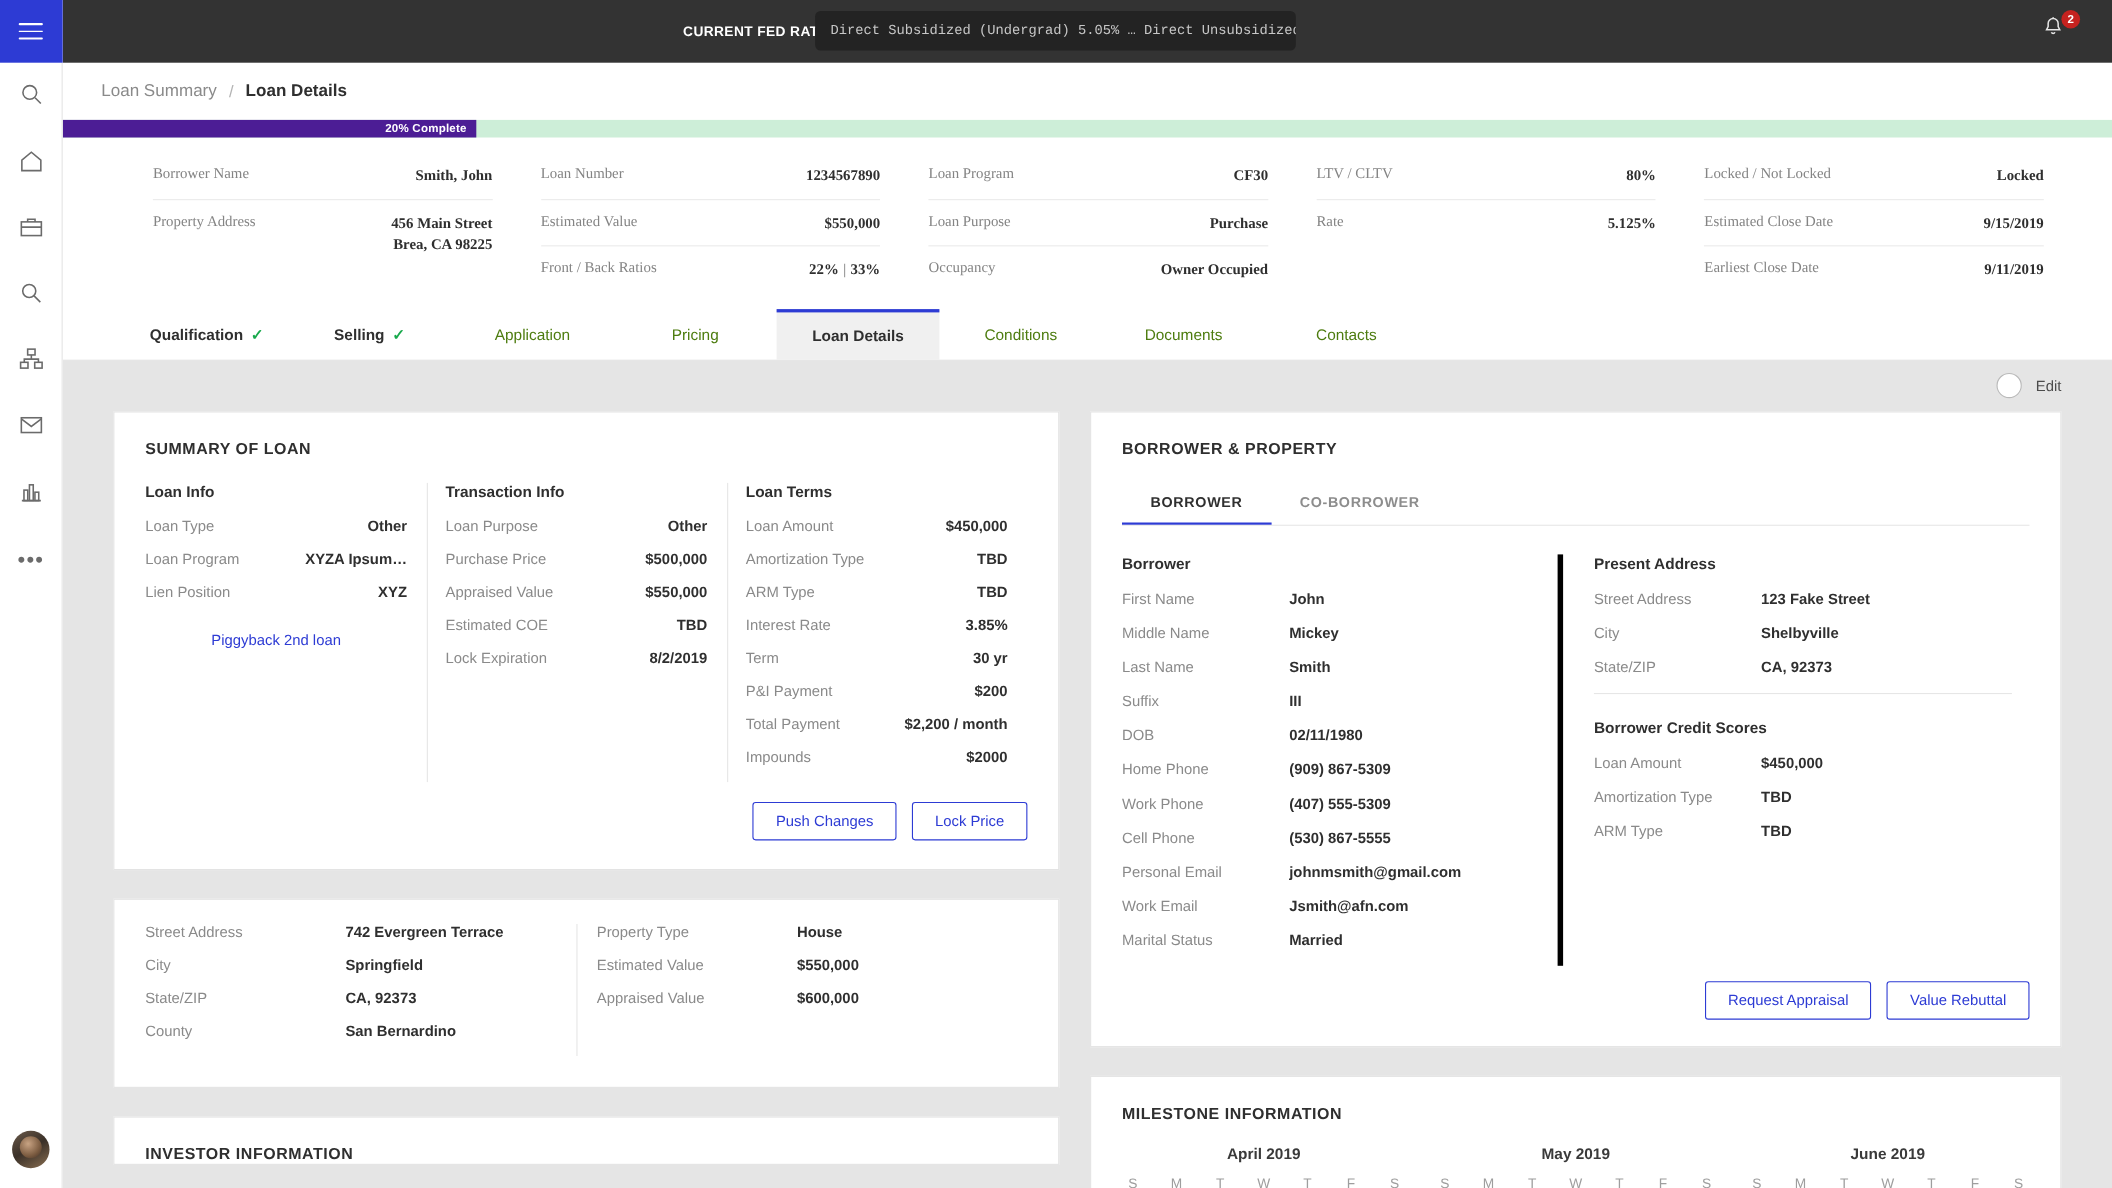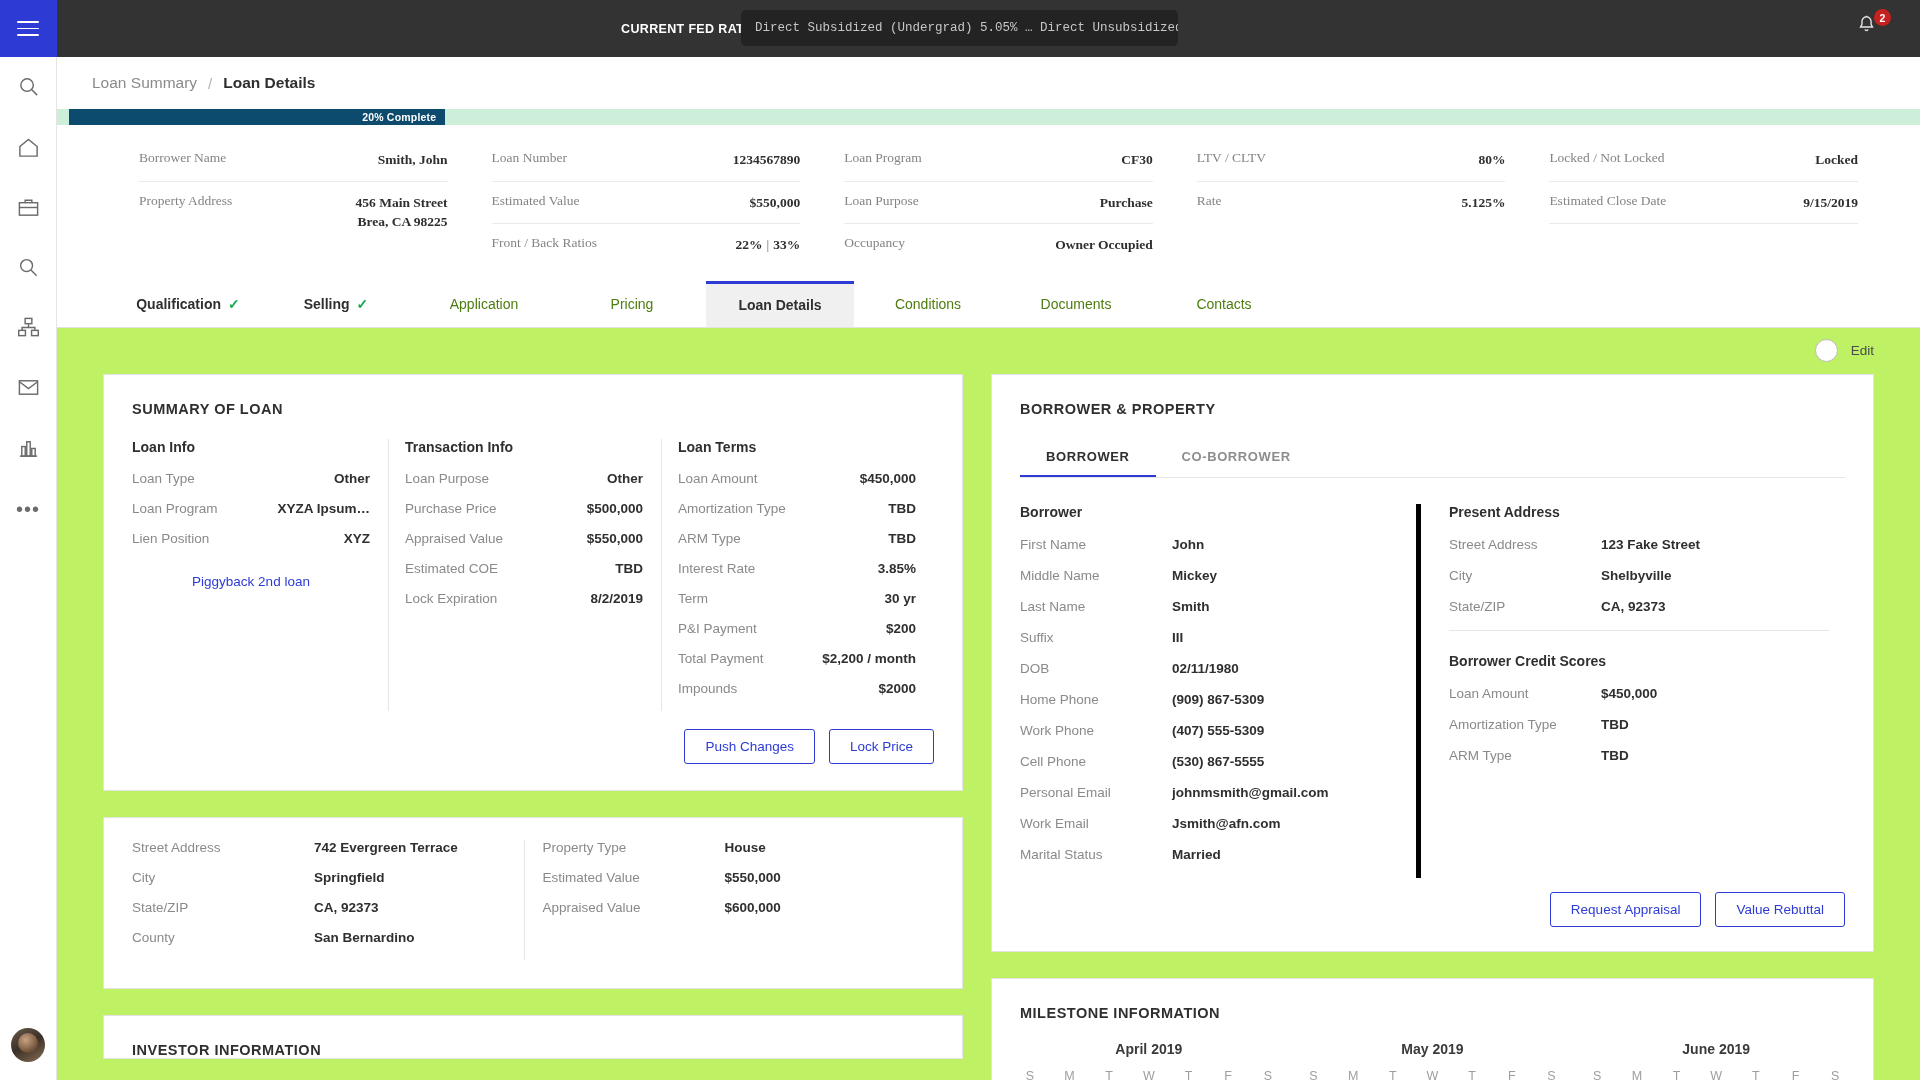--- a/index.html
+++ b/index.html
@@ -74,22 +74,22 @@
     height: 52px; background: #fff; display: flex; align-items: center;
     padding-left: 35px; flex: 0 0 52px;
   }
   .crumb-a { font-size: 15.5px; color: #8a8a8a; cursor: pointer; }
   .crumb-sep { font-size: 15px; color: #b3b3b3; margin: 0 11px; }
   .crumb-cur { font-size: 15.5px; color: #2f2f2f; font-weight: bold; }
 
   
   .progress { height: 16px; background: #cdeed8; position: relative; flex: 0 0 16px; }
   .progress .fill {
-    position: absolute; left: 12px; top: 0; bottom: 0; width: 20.2%;
-    background: #0c4a6e; display: flex; align-items: center; justify-content: flex-end; padding-right: 9px;
+    position: absolute; left: 0; top: 0; bottom: 0; width: 20.2%;
+    background: #4c1d95; display: flex; align-items: center; justify-content: flex-end; padding-right: 9px;
   }
   .progress .fill span { color: #fff; font-size: 10.5px; font-weight: bold; letter-spacing: .2px; }
 
   
   .sumbar { background: #fff; padding: 14px 40px 16px 60px; flex: 0 0 auto; font-family: Liberation Serif, serif; }
   .sumgrid { display: flex; }
   .sumcol { flex: 1 1 0; padding: 0 22px; border-right: 0; }
   .sumrow {
     display: flex; justify-content: space-between; align-items: flex-start;
     padding: 11px 0 11px 0; border-bottom: 1px solid #eaeaea; min-height: 38px;
@@ -111,21 +111,21 @@
     font-size: 14px; color: #4d7c0f; cursor: pointer; position: relative; padding: 0 18px;
   }
   .tab.done { color: #2f2f2f; font-weight: bold; }
   .tab .chk { color: #18a94c; font-size: 14px; font-weight: bold; }
   .tab.active {
     color: #2f2f2f; font-weight: bold; background: #f0f0f0;
     border-top: 3px solid #2d3bd4; margin-top: -1px;
   }
 
   
-  .content { flex: 1 1 auto; background: #bef264; overflow: hidden; position: relative; }
+  .content { flex: 1 1 auto; background: #e5e5e5; overflow: hidden; position: relative; }
   .editbar { height: 46px; display: flex; align-items: center; justify-content: flex-end; padding-right: 46px; }
   .toggle {
     width: 23px; height: 23px; border-radius: 50%; border: 1.6px solid #b9b9b9;
     background: #fff; cursor: pointer;
   }
   .edit-lbl { font-size: 13.5px; color: #4b4b4b; margin-left: 13px; cursor: pointer; }
 
   .cols { display: flex; gap: 28px; padding: 0 46px; align-items: flex-start; }
   .colL { width: 860px; flex: 0 0 860px; }
   .colR { flex: 1 1 auto; }
@@ -353,20 +353,24 @@
         </div>
         <div class="sumcol">
           <div class="sumrow">
             <span class="k">Locked / Not Locked</span>
             <span class="v">Locked</span>
           </div>
           <div class="sumrow">
             <span class="k">Estimated Close Date</span>
             <span class="v">9/15/2019</span>
           </div>
+          <div class="sumrow last">
+            <span class="k">Earliest Close Date</span>
+            <span class="v">9/11/2019</span>
+          </div>
         </div>
       </div>
     </div>
 
     <div class="tabsrow">
       <div class="tab done">
         <span>Qualification</span>
         <span class="chk">✓</span>
       </div>
       <div class="tab done">

